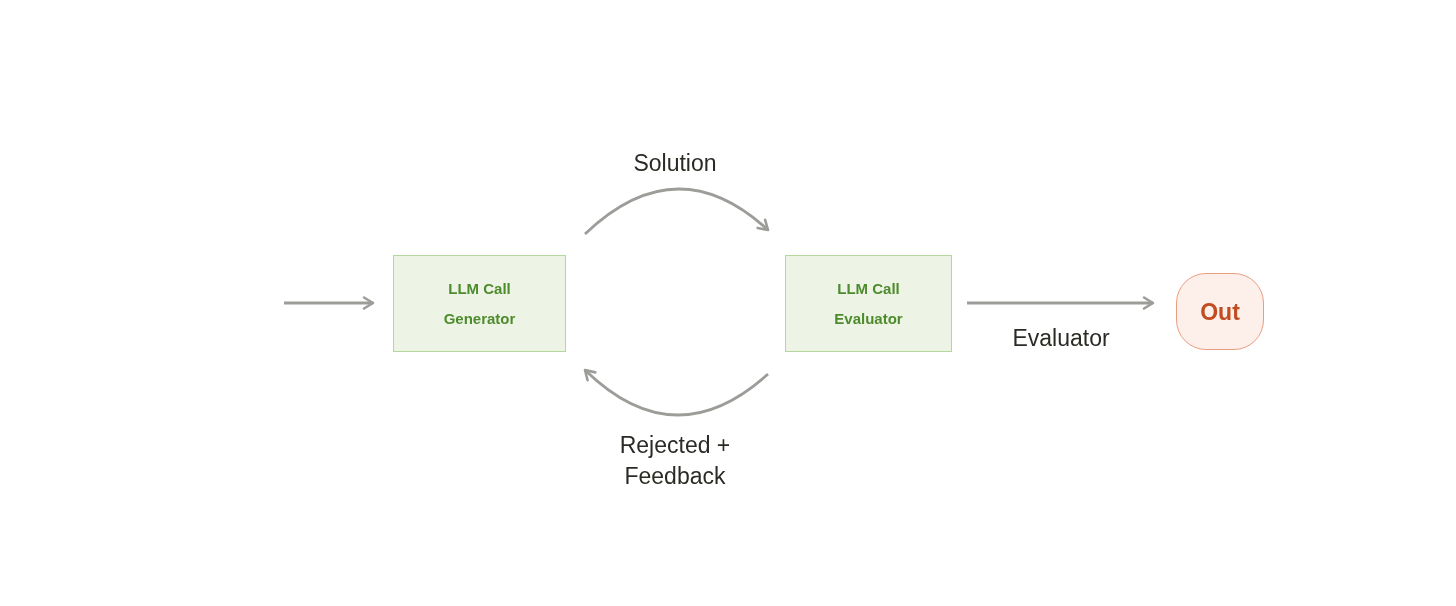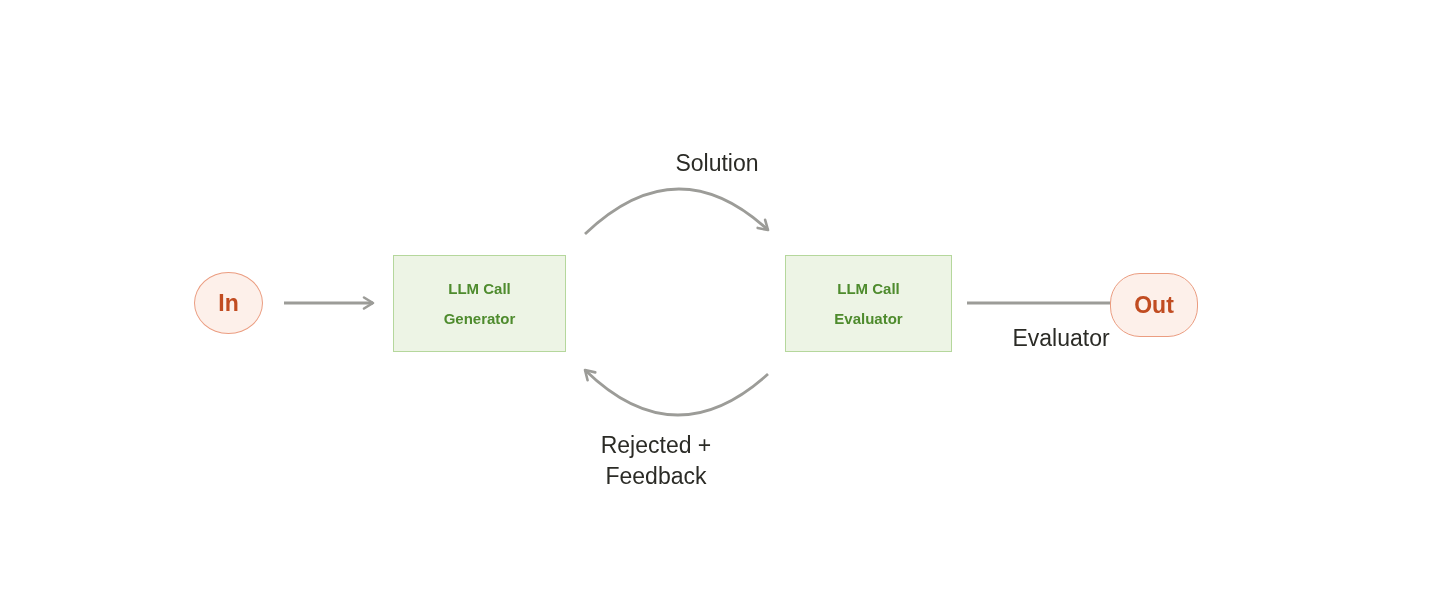--- a/index.html
+++ b/index.html
@@ -37,22 +37,22 @@
     color: #c14c21;
     font-weight: bold;
     font-size: 23px;
   }
   .terminal.in {
     left: 194px; top: 272px;
     width: 69px; height: 62px;
     border-radius: 50%;
   }
   .terminal.out {
-    left: 1110px; top: 273px;
-    width: 88px; height: 64px;
+    left: 1176px; top: 273px;
+    width: 88px; height: 77px;
     border-radius: 30px;
   }
   .llm-box {
     background: #edf4e5;
     border: 1.5px solid #b5d79c;
     color: #4e8b2d;
     font-weight: bold;
     font-size: 15px;
   }
   .llm-box.generator {
@@ -65,22 +65,22 @@
   }
   .edge-label {
     position: absolute;
     transform: translateX(-50%);
     color: #2b2b26;
     font-size: 23px;
     text-align: center;
     white-space: pre-line;
     line-height: 31px;
   }
-  .edge-label.solution { left: 675px; top: 148px; margin-left: 42px; }
-  .edge-label.rejected { left: 656px; top: 430px; }
+  .edge-label.solution { left: 675px; top: 148px; }
+  .edge-label.rejected { left: 675px; top: 430px; }
   .edge-label.accepted { left: 1061px; top: 323px; }
 </style>
 </head>
 <body>
 
 <div class="canvas">
 
   <svg class="arrow-layer" viewBox="0 0 1456 606" xmlns="http://www.w3.org/2000/svg">
     <defs>
       <marker id="arrowhead" viewBox="0 0 16 16" refX="13" refY="8" markerWidth="16" markerHeight="16" markerUnits="userSpaceOnUse" orient="auto-start-reverse">
@@ -90,21 +90,20 @@
 
     <path d="M284 303 L373 303" fill="none" stroke-width="2.8" marker-end="url(#arrowhead)" stroke="#9c9c98"></path>
 
     <path d="M585 234 Q677 146 768 230" fill="none" stroke-width="2.8" marker-end="url(#arrowhead)" stroke="#9c9c98"></path>
 
     <path d="M768 374 Q675 458 585 370" fill="none" stroke-width="2.8" marker-end="url(#arrowhead)" stroke="#9c9c98"></path>
 
     <path d="M967 303 L1153 303" fill="none" stroke-width="2.8" marker-end="url(#arrowhead)" stroke="#9c9c98"></path>
   </svg>
 
-  <div class="node terminal in">In</div>
 
   <div class="node llm-box generator">LLM Call
 Generator</div>
 
   <div class="node llm-box evaluator">LLM Call
 Evaluator</div>
 
   <div class="node terminal out">Out</div>
 
   <div class="edge-label solution">Solution</div>

